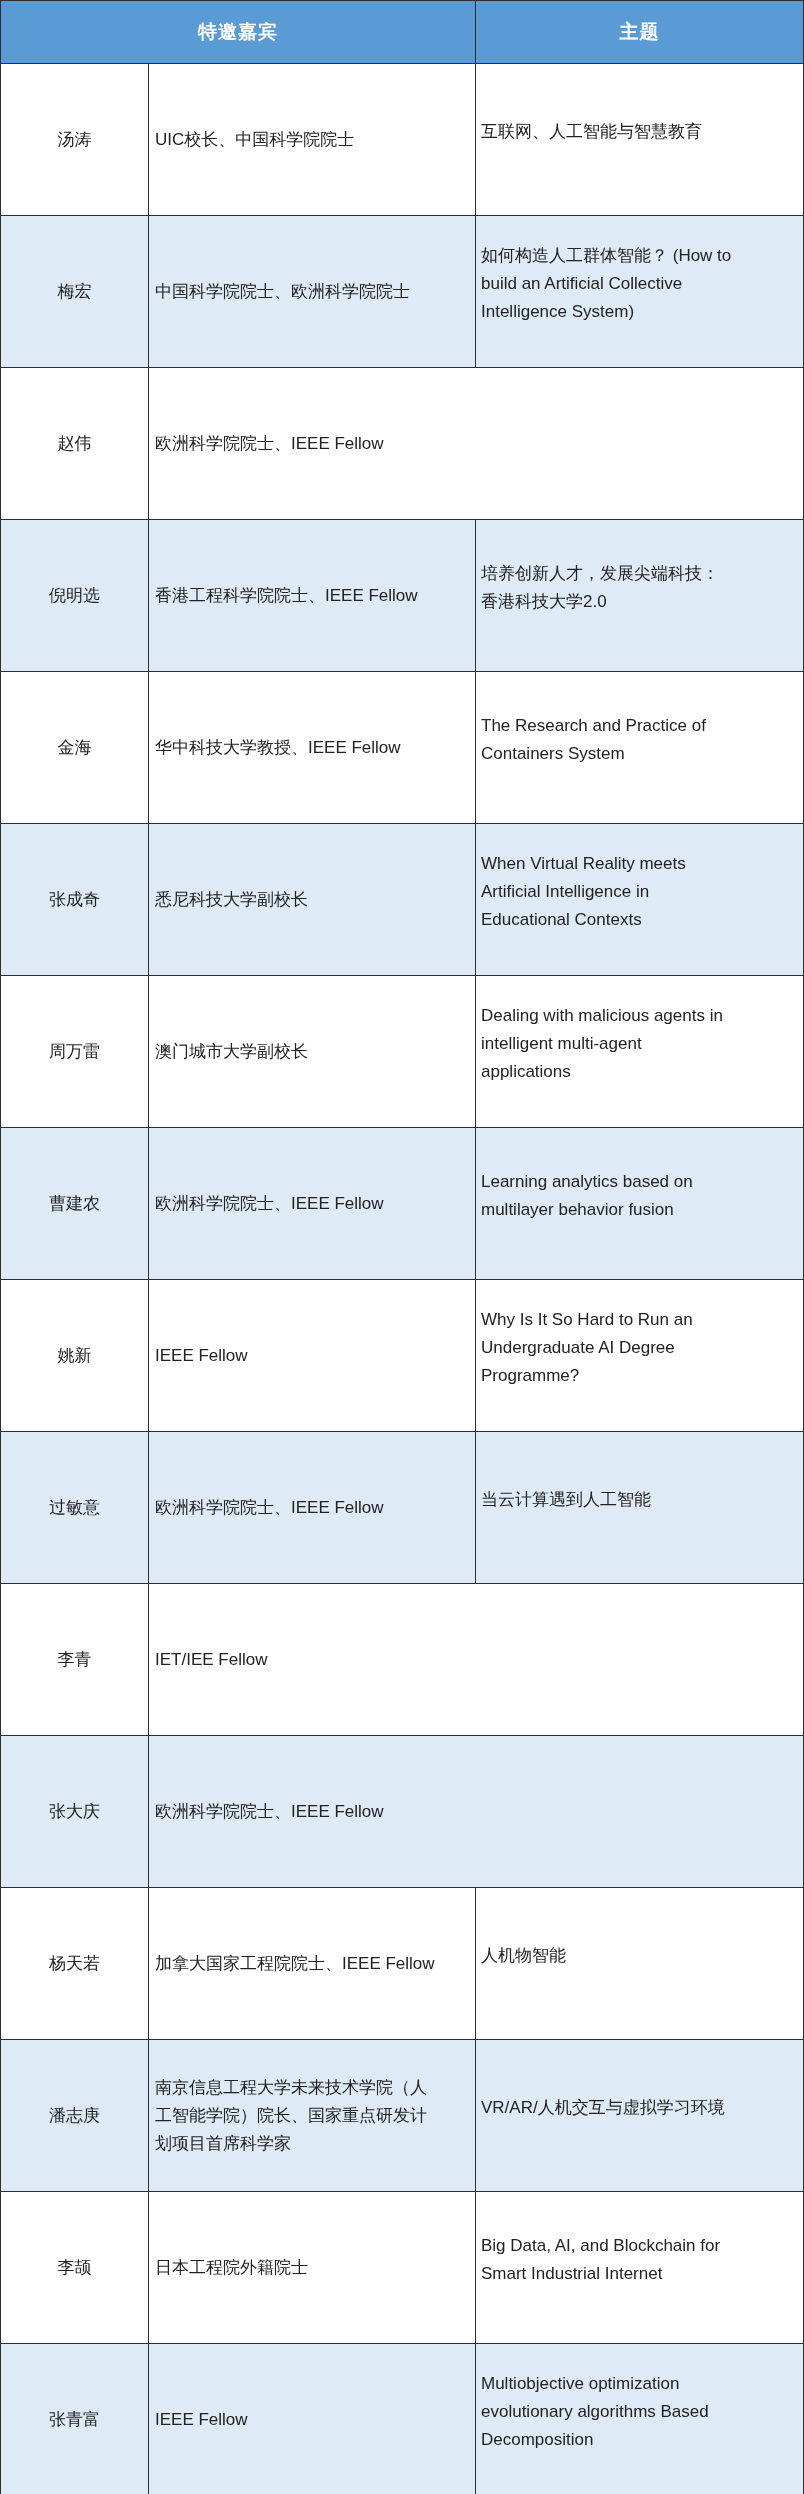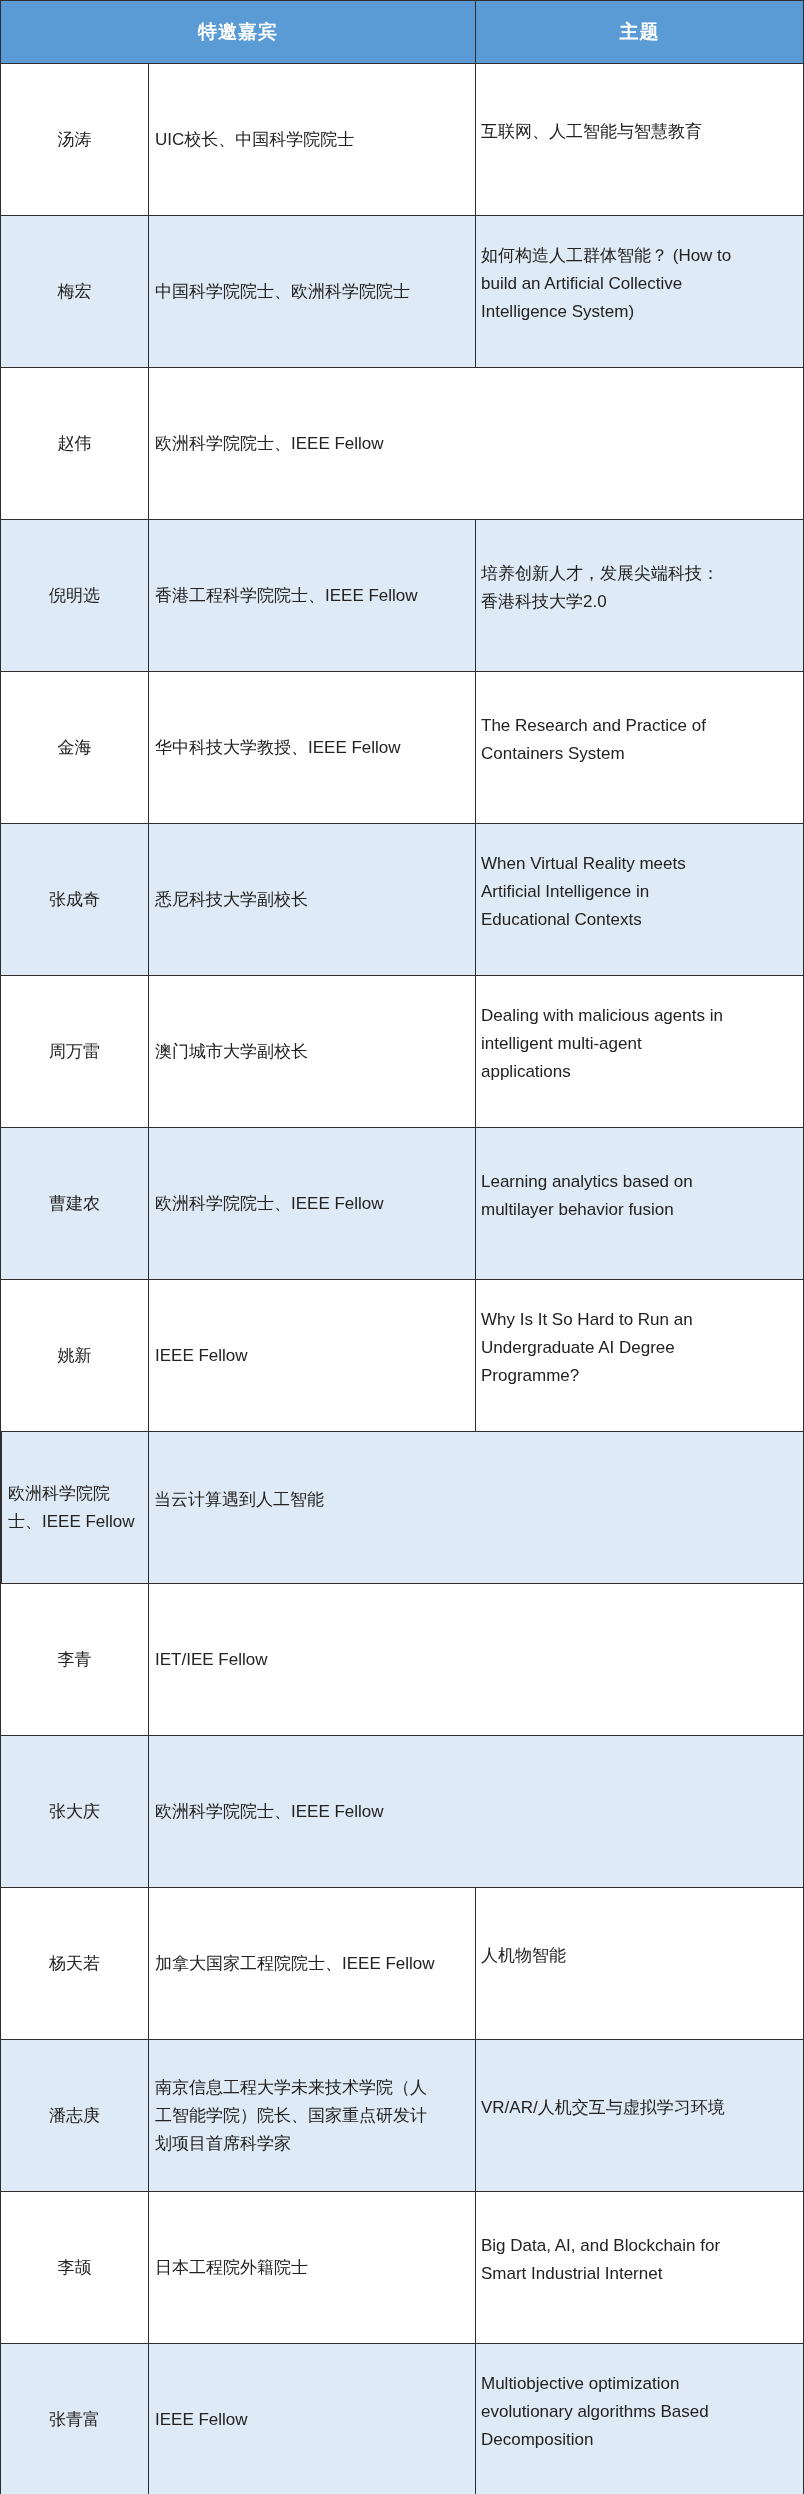--- a/index.html
+++ b/index.html
@@ -140,20 +140,21 @@
 
   <div class="row">
     <div class="cell name">姚新</div>
     <div class="cell aff">IEEE Fellow</div>
     <div class="cell topic">Why Is It So Hard to Run an
 Undergraduate AI Degree
 Programme?</div>
   </div>
 
   <div class="row">
+    <div class="cell name">过敏意</div>
     <div class="cell aff">欧洲科学院院士、IEEE Fellow</div>
     <div class="cell topic">当云计算遇到人工智能</div>
   </div>
 
   <div class="row">
     <div class="cell name">李青</div>
     <div class="cell aff">IET/IEE Fellow</div>
   </div>
 
   <div class="row">

